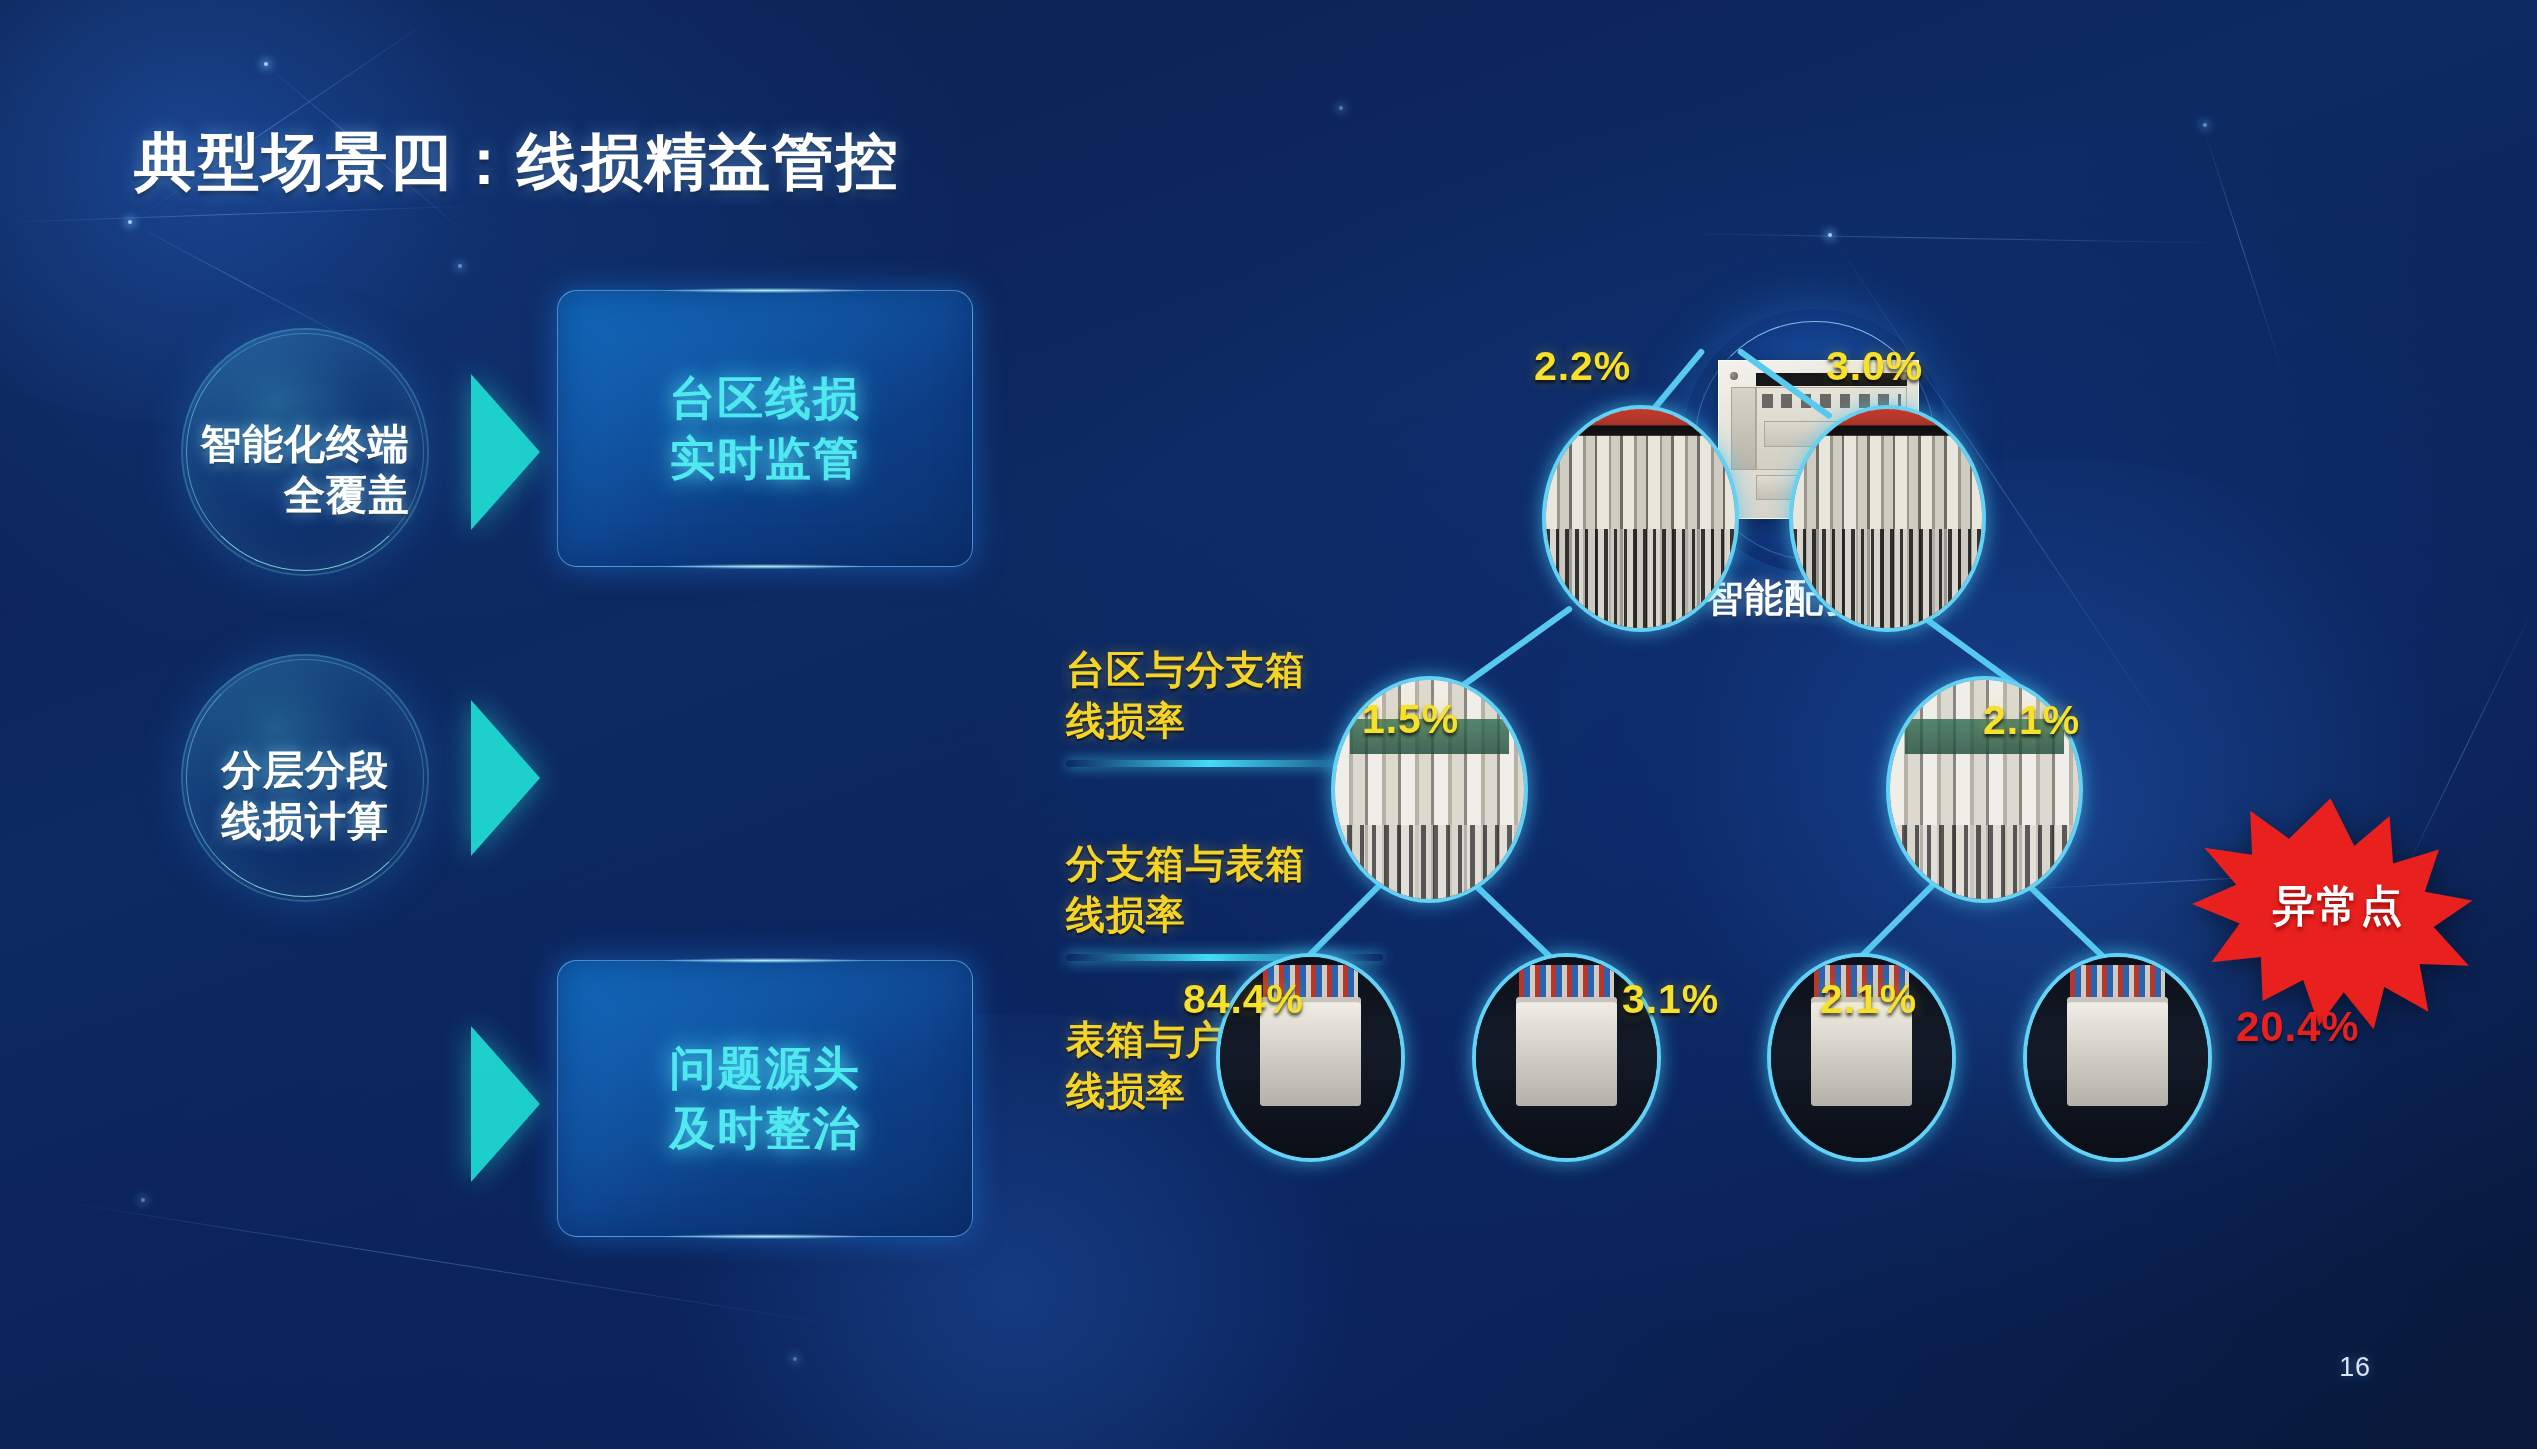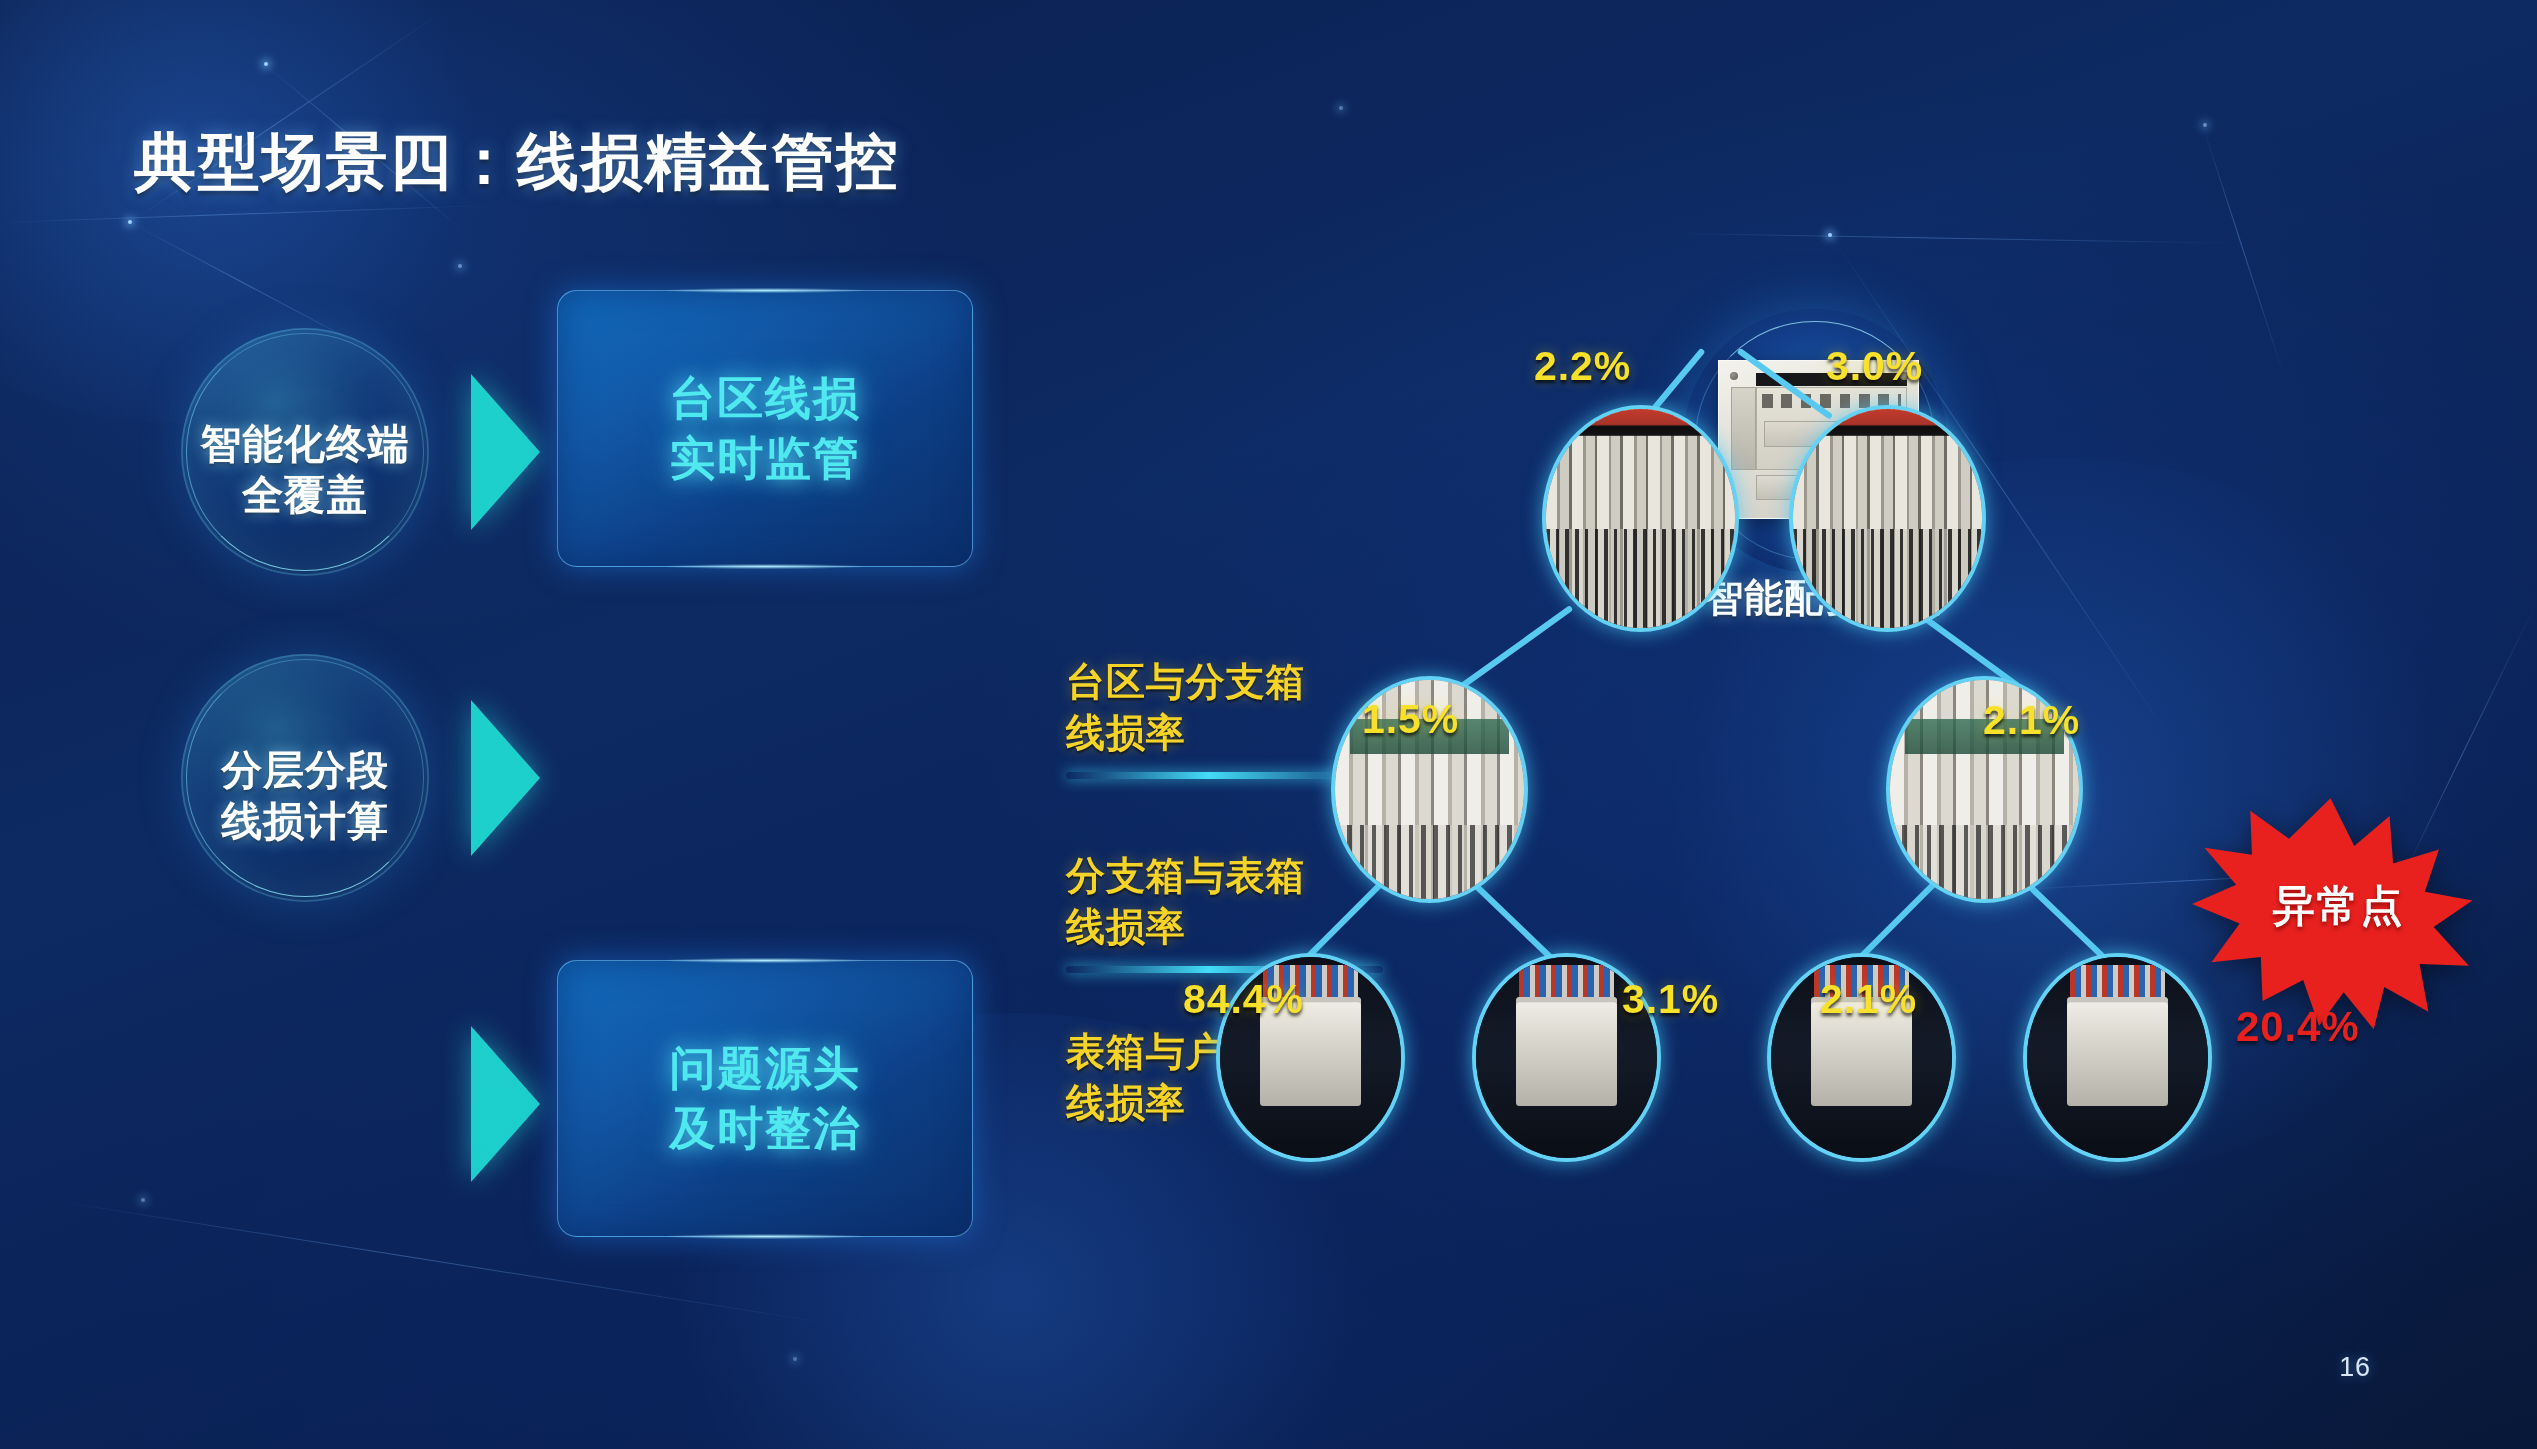--- a/index.html
+++ b/index.html
@@ -69,21 +69,21 @@
   .pill::after {
     content:"";
     position:absolute; inset: 5.3px;
     border-radius:50%;
     border: 1.8px solid rgba(130,230,255,0.30);
     border-bottom-color: rgba(150,245,255,0.75);
     border-left-color: rgba(130,230,255,0.50);
   }
   .pill-text {
     position: relative; z-index: 2;
-    text-align: center;
+    text-align: right;
     color: #ffffff;
     font-size: 41px;
     font-weight: bold;
     line-height: 1.24;
     letter-spacing: 0.9px;
     text-shadow: 0 0 14px rgba(140,220,255,0.75), 0 1.8px 3.5px rgba(0,0,0,0.5);
     margin-top: 35px;
   }
 
   .arrow {
@@ -134,21 +134,20 @@
     position: absolute;
     width: 317px;
   }
   .legend-text {
     color: #f5d327;
     font-size: 39px;
     font-weight: bold;
     line-height: 1.30;
     letter-spacing: 0.9px;
     text-shadow: 0 1.8px 2.6px rgba(0,0,0,0.65), 0 0 12.3px rgba(245,211,39,0.35);
-    margin-top: 12px;
   }
   .legend-rule {
     margin-top: 14px;
     height: 6.2px;
     border-radius: 4.4px;
     background: linear-gradient(90deg, rgba(40,200,235,0) 0%, rgba(70,230,255,0.95) 45%, rgba(40,200,235,0) 100%);
     box-shadow: 0 0 14px rgba(70,225,255,0.7);
   }
 
   

